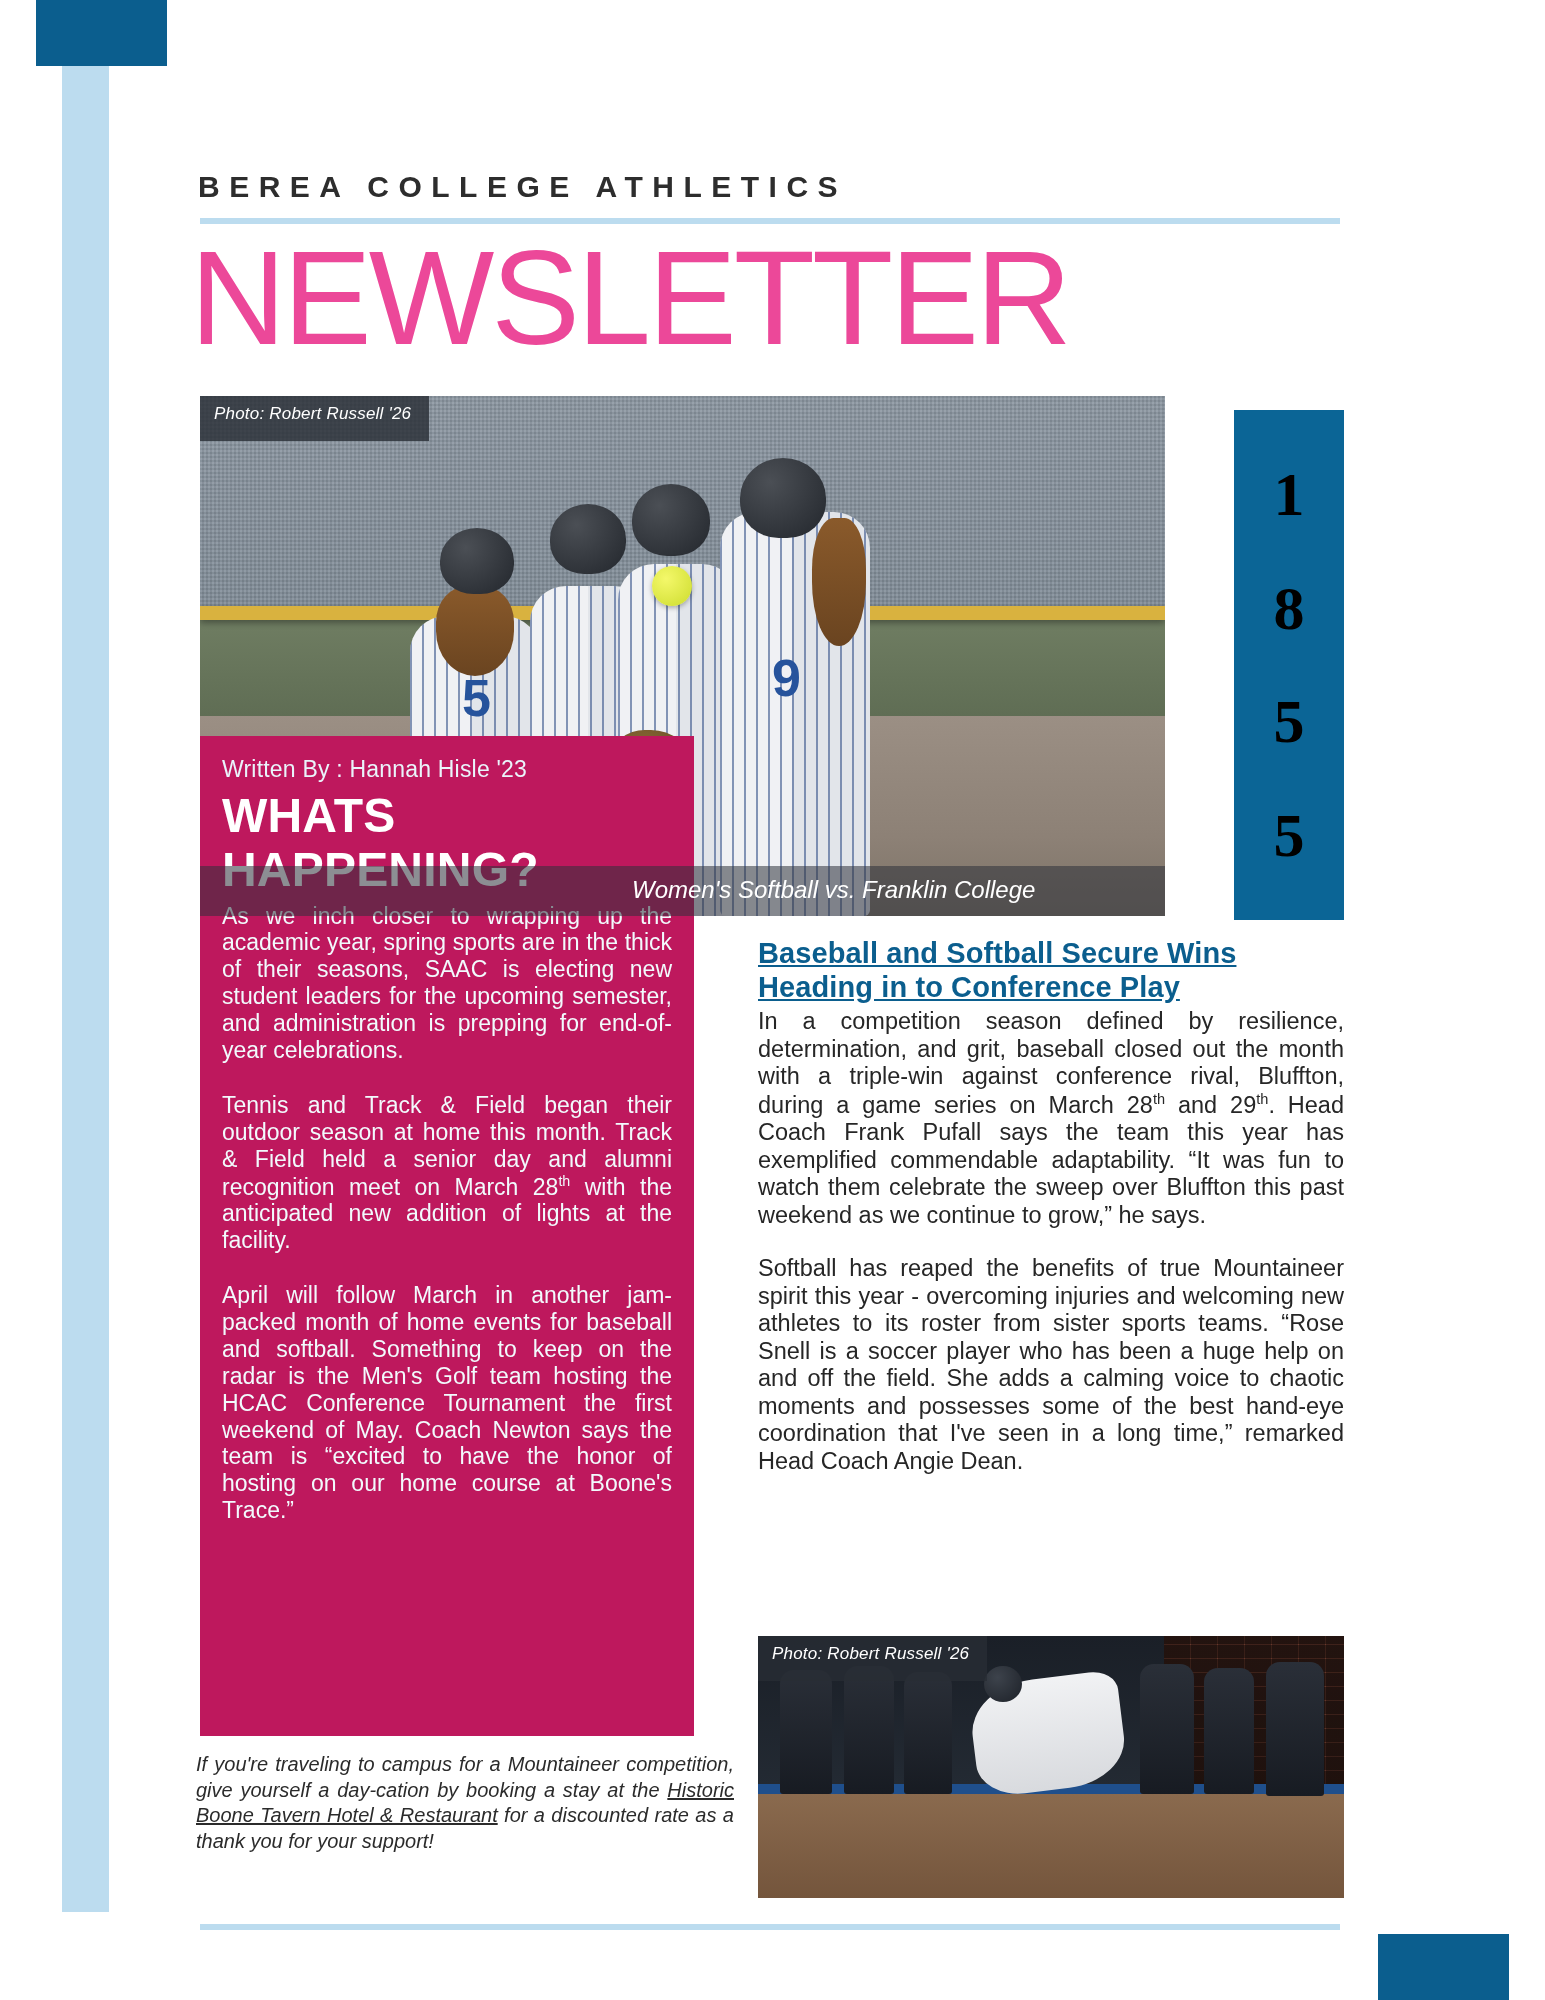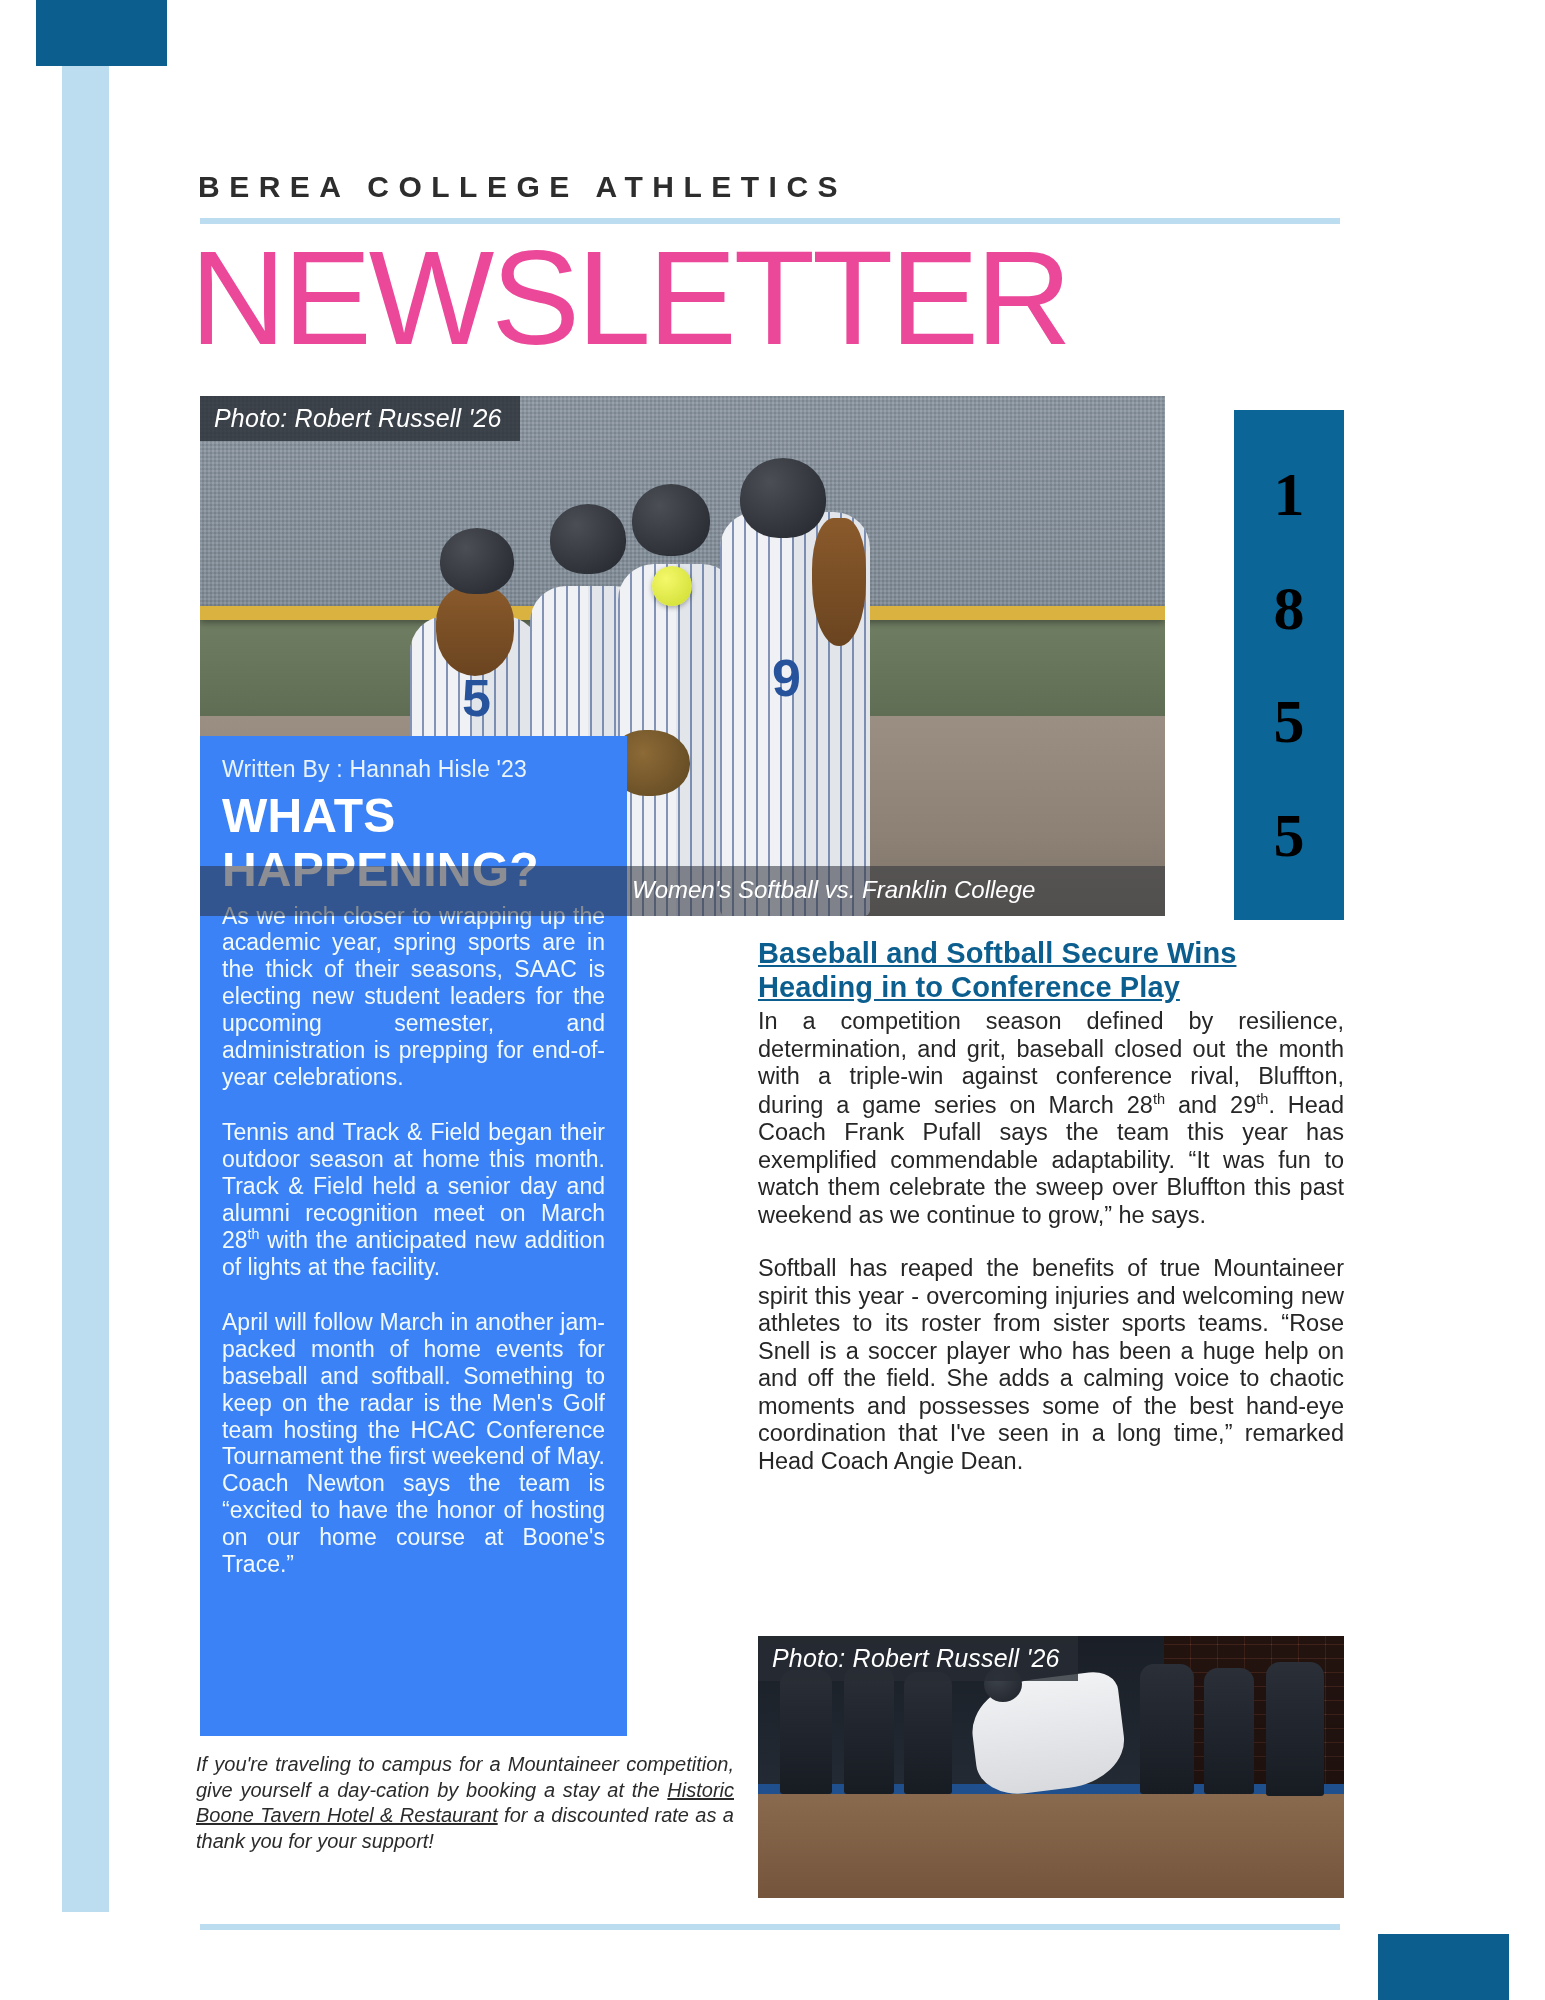--- a/index.html
+++ b/index.html
@@ -114,22 +114,22 @@
     box-shadow: 0 2px 5px rgba(0,0,0,.3);
   }
   .glove {
     position: absolute; width: 78px; height: 66px; border-radius: 42% 50% 48% 44%;
     background: radial-gradient(circle at 40% 35%, #8d6a36, #5d4621);
   }
 
   .photo-credit {
     position: absolute; left: 0; top: 0;
     background: rgba(40,45,52,.80);
-    color: #ffffff; font-size: 25px; font-style: italic;
-    padding: 8px 18px 8px 14px; letter-spacing: .2px;
+    color: #ffffff; font-size: 17px; font-style: italic;
+    padding: 8px 18px 17px 14px; letter-spacing: .2px;
     z-index: 6;
   }
   .hero-caption {
     position: absolute; left: 0; right: 0; bottom: 0;
     background: rgba(45,50,58,.55);
     color: #ffffff; font-size: 24px; font-style: italic;
     padding: 10px 18px 12px 432px;
     z-index: 6;
   }
 
@@ -140,22 +140,22 @@
     display: flex; flex-direction: column; align-items: center;
     justify-content: space-around; padding: 28px 0;
   }
   .year-tab span {
     font-family: "Liberation Serif", serif;
     font-size: 62px; font-weight: bold; color: #000000; line-height: .85;
   }
 
   
   .blue-panel {
-    position: absolute; left: 14px; top: 736px; width: 427px; height: 1000px;
-    background: #3b82f6; color: #ffffff;
+    position: absolute; left: 14px; top: 736px; width: 494px; height: 1000px;
+    background: #be185d; color: #ffffff;
     padding: 20px 22px 16px 22px;
   }
   .byline {
     font-size: 23px; color: #eaf4fb; margin: 0 0 6px 0; letter-spacing: .2px;
   }
   .panel-head {
     font-size: 48px; font-weight: bold; line-height: 1.12; margin: 0 0 6px 0;
     letter-spacing: .2px;
   }
   .panel-p {

